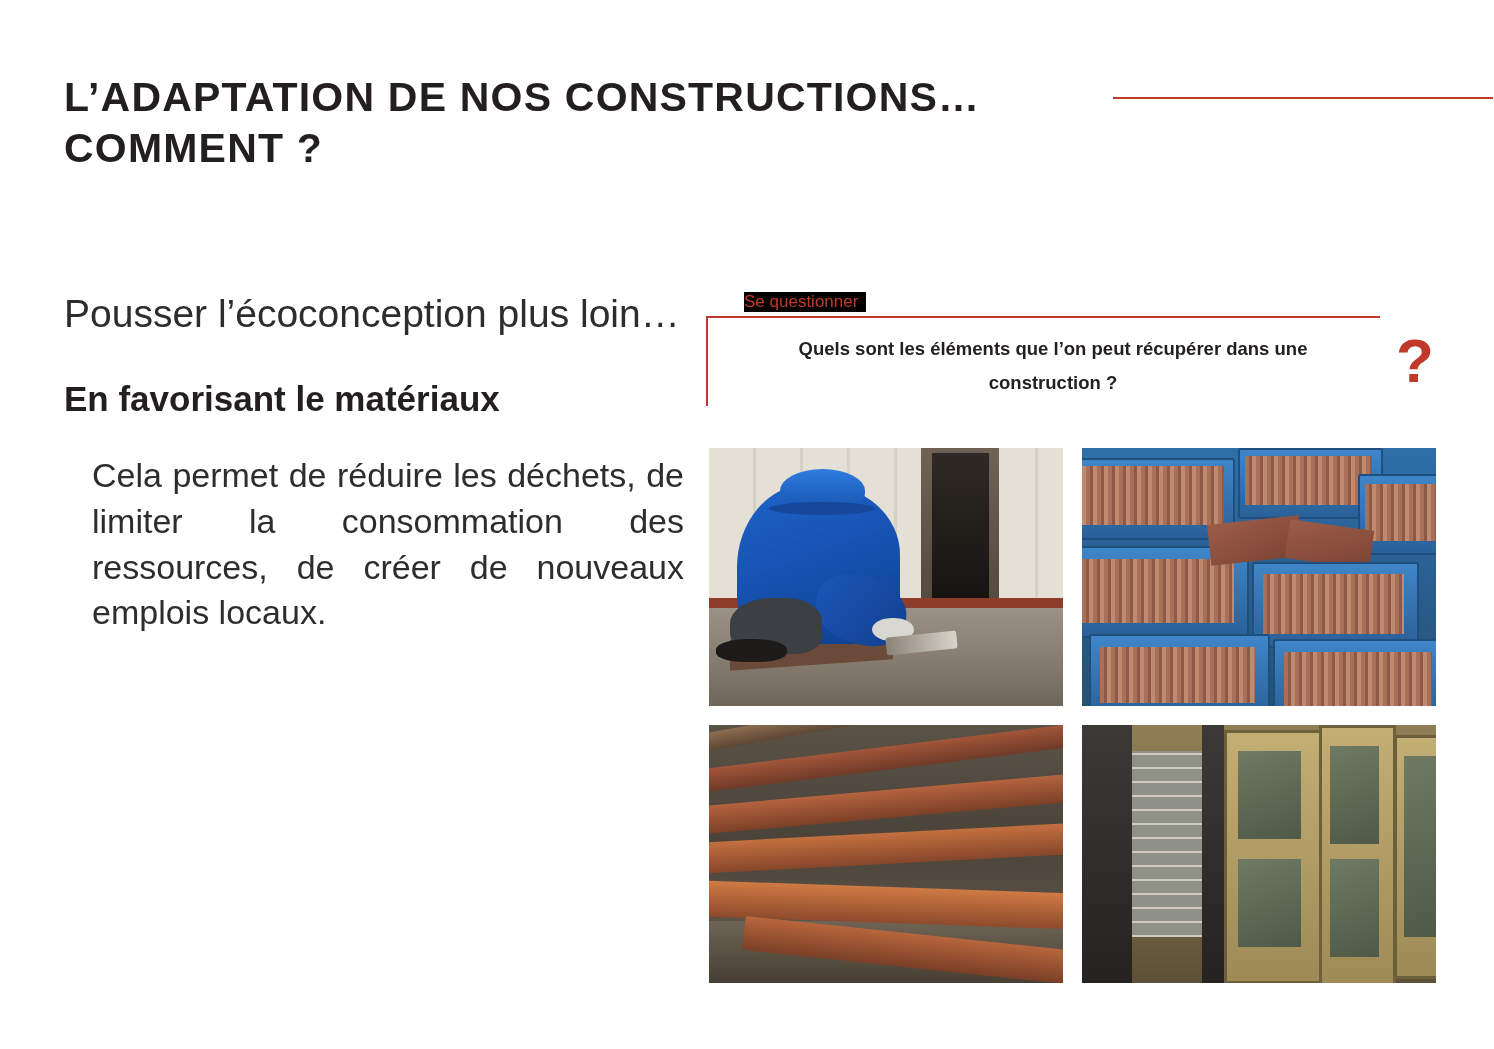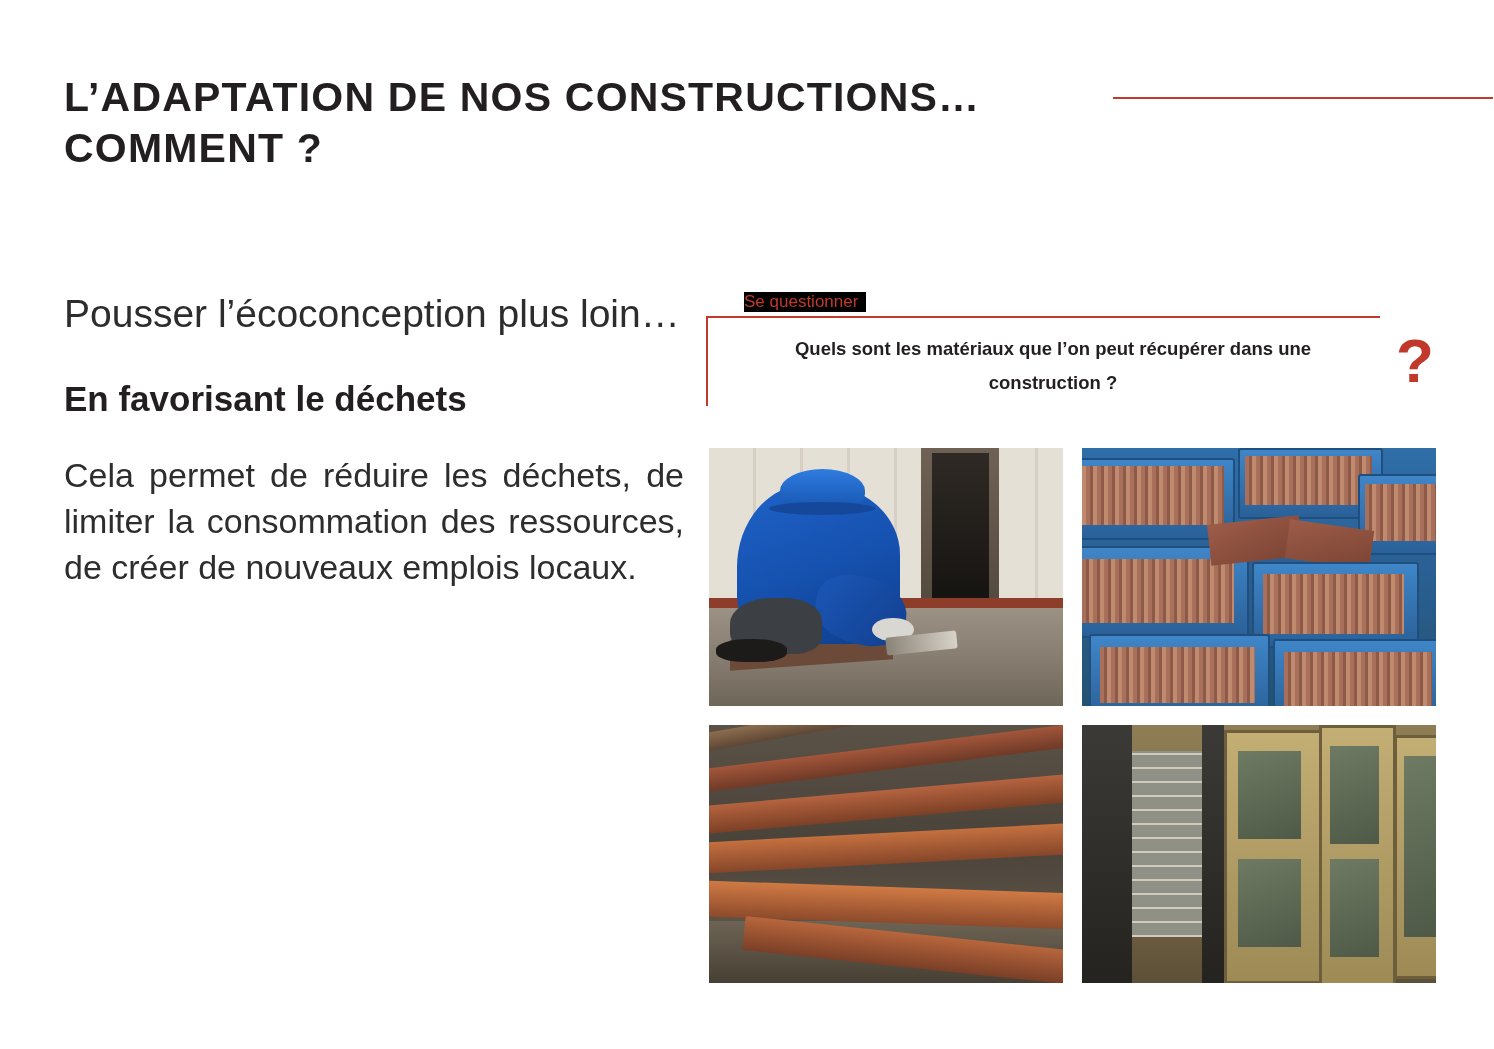--- a/index.html
+++ b/index.html
@@ -68,20 +68,21 @@
   .body-par {
     font-size: 34px;
     line-height: 1.34;
     color: #2d2d2d;
     margin: 0 0 4px 0;
     text-align: justify;
     text-justify: inter-word;
   }
   .body-par.tight {
     text-align: justify;
+    margin-left: 28px;
   }
 
   
   .right-col {
     position: absolute;
     left: 706px;
     top: 298px;
     width: 730px;
   }
   .ask-box {
@@ -264,28 +265,28 @@
 
 <div class="slide">
 
   <div class="title-block">
     <h1 class="title">L’ADAPTATION DE NOS CONSTRUCTIONS… COMMENT ?</h1>
   </div>
   <div class="title-rule"></div>
 
   <div class="left-col">
     <p class="lead">Pousser l’écoconception plus loin…</p>
-    <p class="subhead">En favorisant le déchets</p>
+    <p class="subhead">En favorisant le matériaux</p>
     <p class="body-par tight">Cela permet de réduire les déchets, de limiter la consommation des ressources, de créer de nouveaux emplois locaux.</p>
   </div>
 
   <div class="right-col">
     <div class="ask-box">
       <span class="ask-label">Se questionner</span>
-      <div class="ask-text">Quels sont les matériaux que l’on peut récupérer dans une construction ?</div>
+      <div class="ask-text">Quels sont les éléments que l’on peut récupérer dans une construction ?</div>
     </div>
   </div>
   <div class="question-mark">?</div>
 
   <div class="photos">
 
     <div class="photo p1">
       <div class="wall"></div>
       <div class="doorframe"></div>
       <div class="doorinner"></div>

